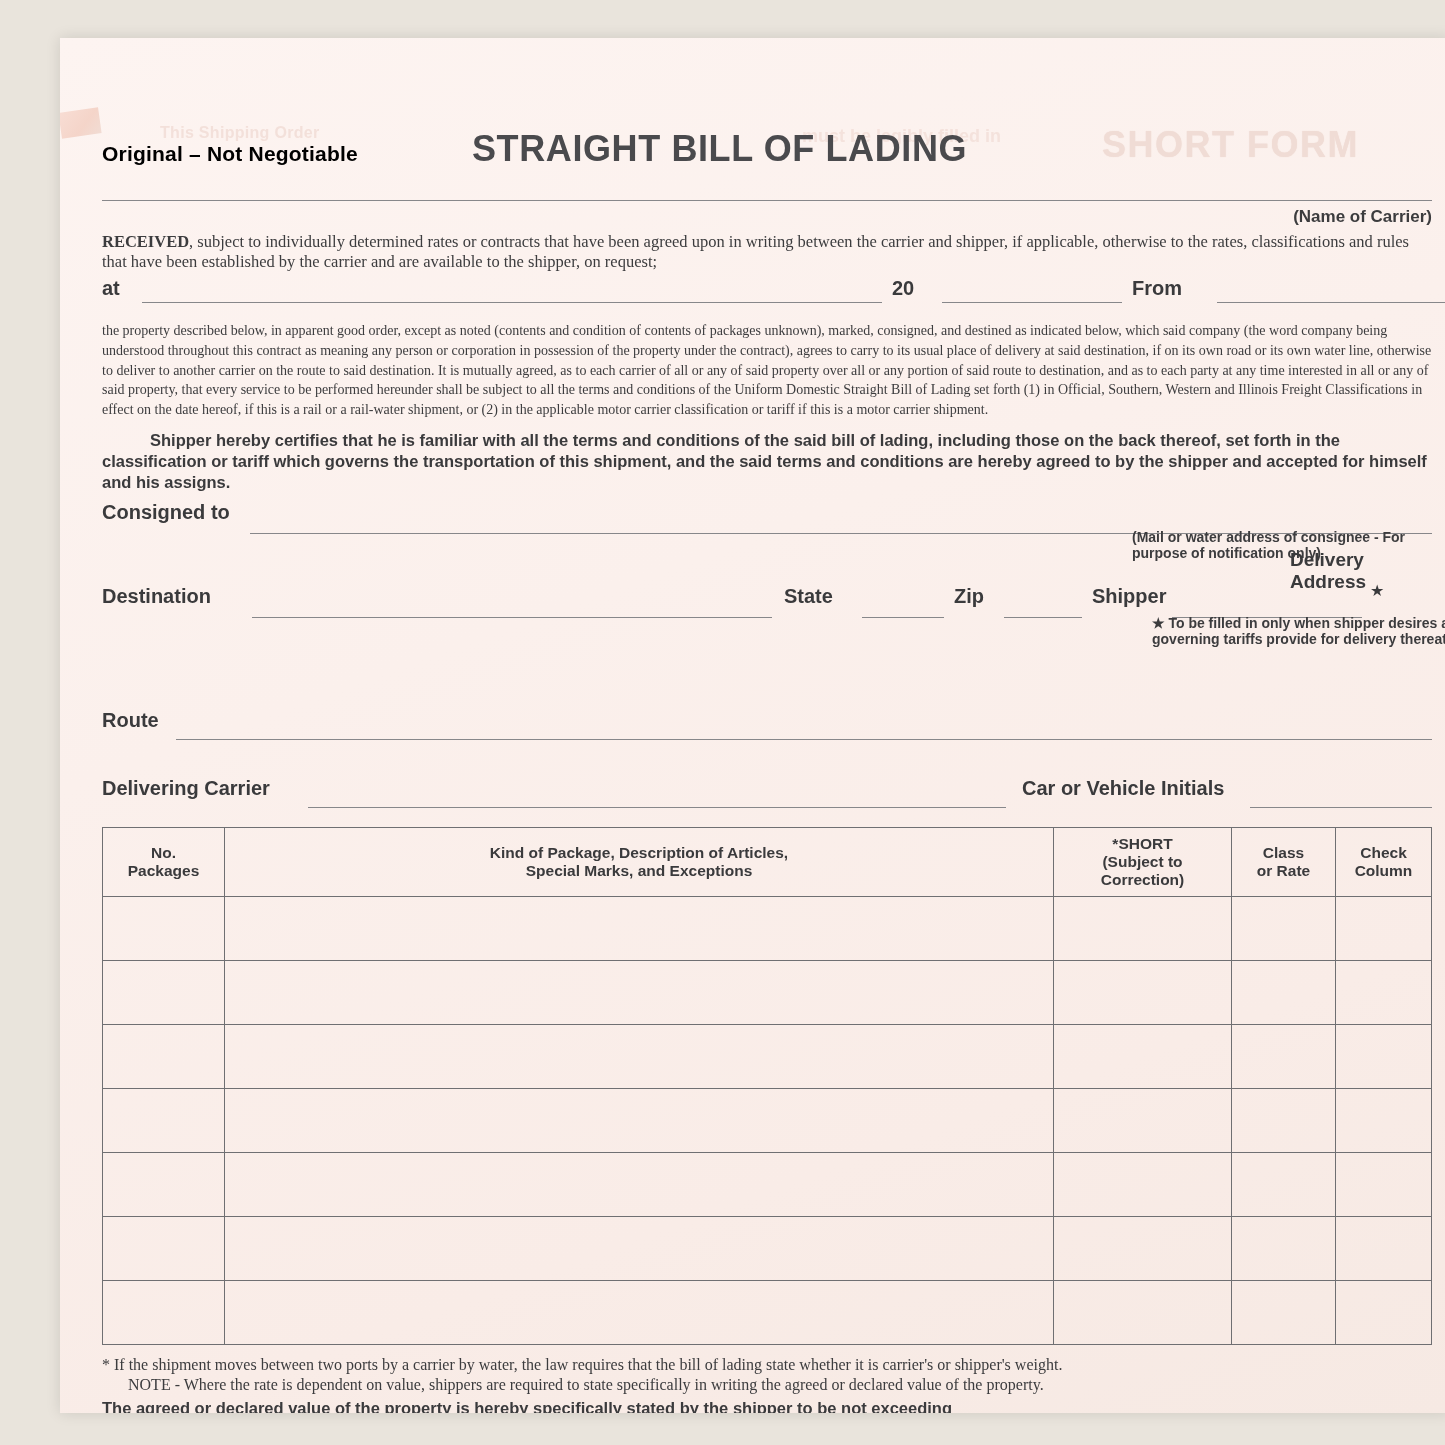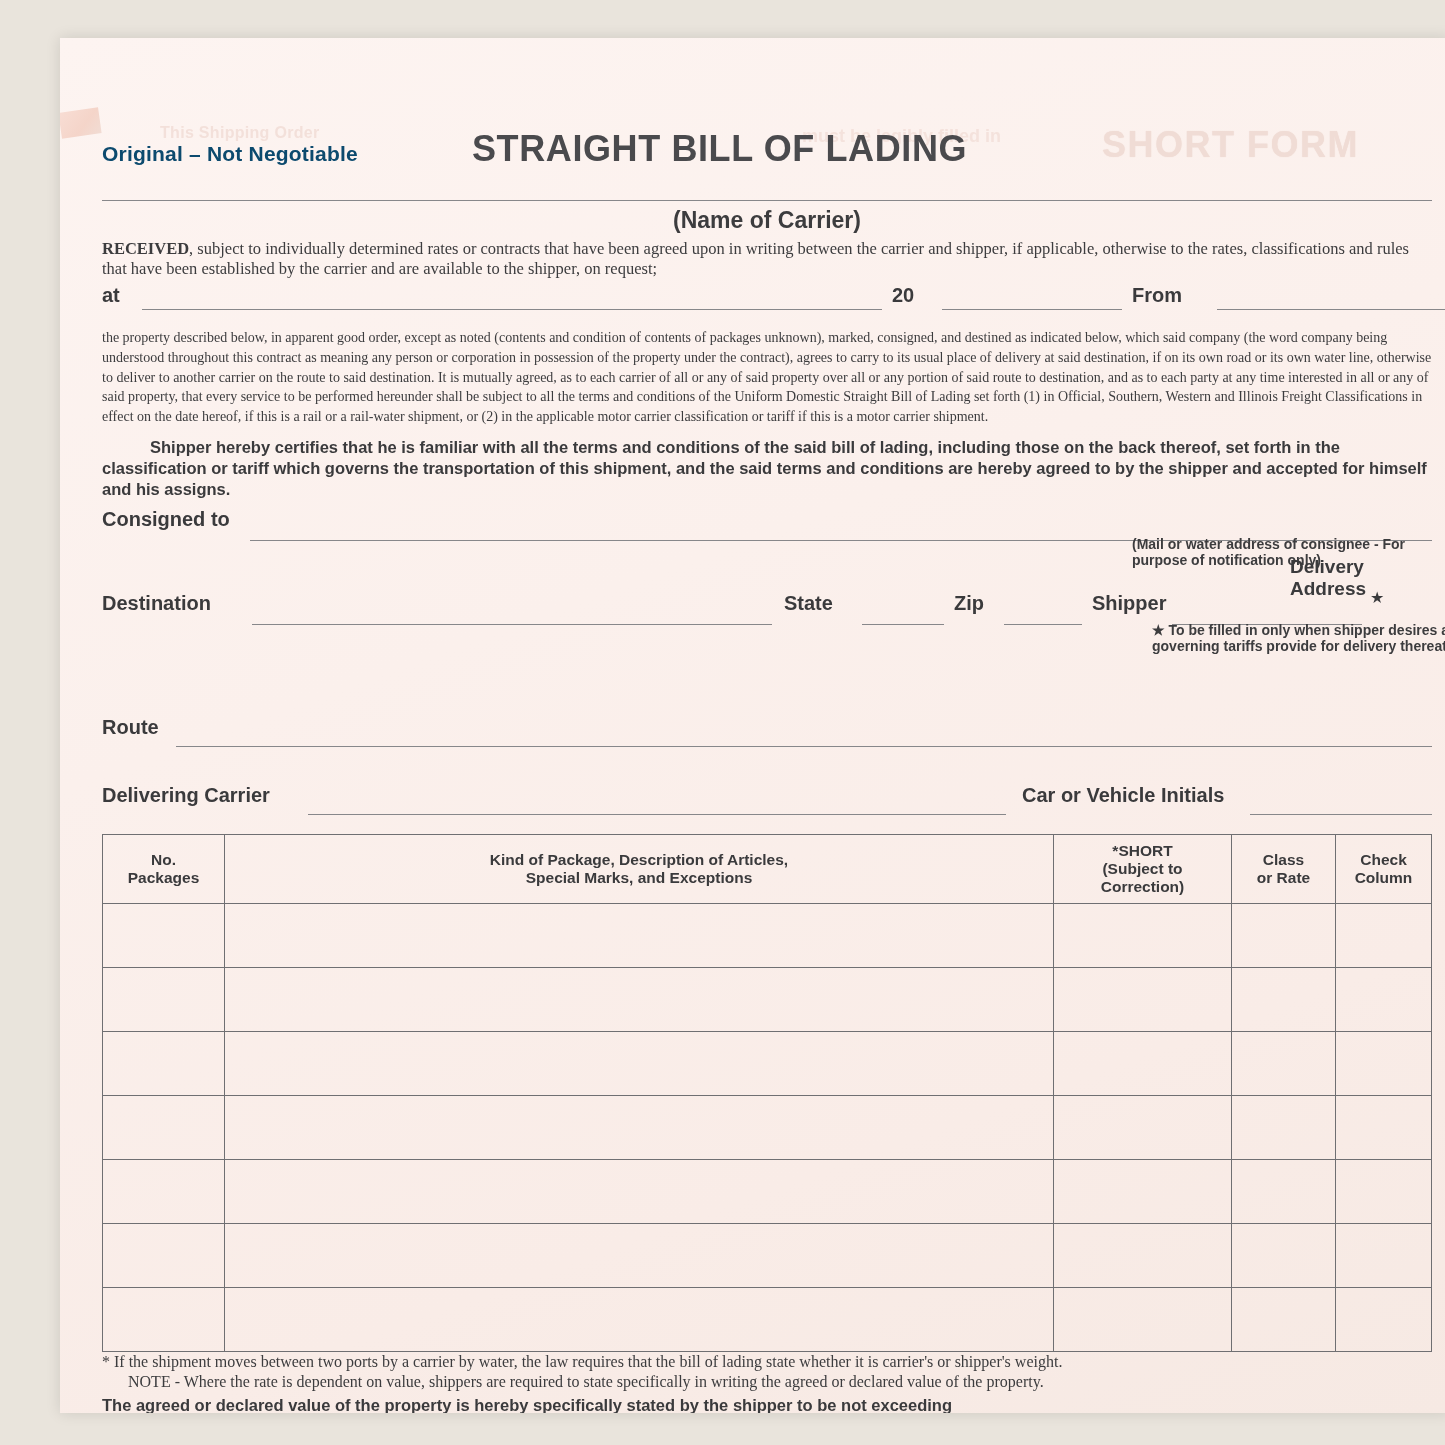--- a/index.html
+++ b/index.html
@@ -68,21 +68,21 @@
     height: 74px;
   }
   .hdr .orig {
     position: absolute;
     left: 0;
     top: 26px;
     font-family: "Liberation Sans", sans-serif;
     font-weight: bold;
     font-size: 21px;
     letter-spacing: .2px;
-    color: #0c4a6e;
+    color: #000000;
   }
   .hdr .title {
     position: absolute;
     left: 370px;
     top: 12px;
     font-family: "Liberation Sans", sans-serif;
     font-weight: bold;
     font-size: 36px;
     letter-spacing: .6px;
     color: #4a4a4d;
@@ -116,24 +116,24 @@
     font-weight: bold;
     font-size: 18px;
     color: #f4e2dc;
   }
   .carrier-line {
     margin-top: 10px;
     border-bottom: 1px solid #87878a;
     width: 100%;
   }
   .carrier-label {
-    text-align: center;
-    font-family: "Liberation Sans", sans-serif;
-    font-weight: bold;
-    font-size: 23px;
+    text-align: right;
+    font-family: "Liberation Sans", sans-serif;
+    font-weight: bold;
+    font-size: 17px;
     margin-top: 6px;
     color: #3c3c3e;
   }
 
   .para {
     font-size: 16.5px;
     line-height: 19.5px;
     color: #3c3c3e;
     margin-top: 5px;
   }
@@ -234,20 +234,21 @@
   .col-no { width: 122px; }
   .col-desc { width: auto; }
   .col-wt { width: 178px; }
   .col-class { width: 104px; }
   .col-chk { width: 96px; }
 
   
   .foot {
     font-size: 16px;
     line-height: 19.5px;
+    margin-top: 10px;
     color: #3c3c3e;
   }
   .foot .ind { display: inline-block; width: 26px; }
   .foot-bold {
     font-family: "Liberation Sans", sans-serif;
     font-weight: bold;
     font-size: 16.5px;
     margin-top: 4px;
     color: #3a3a3c;
   }

